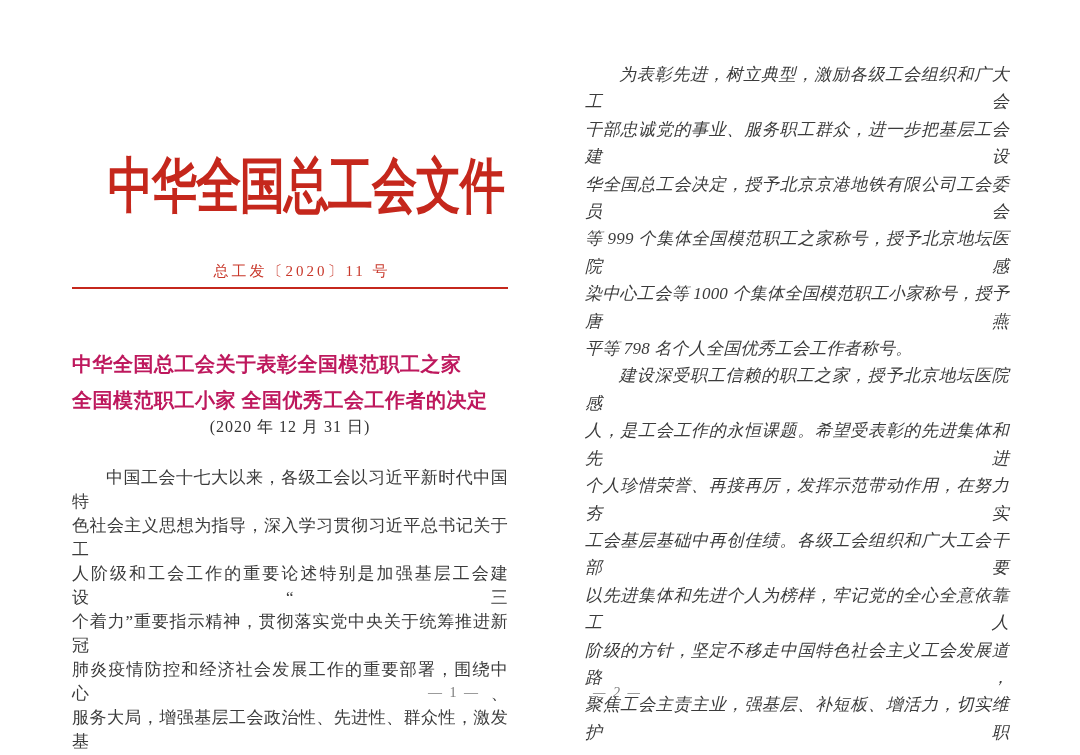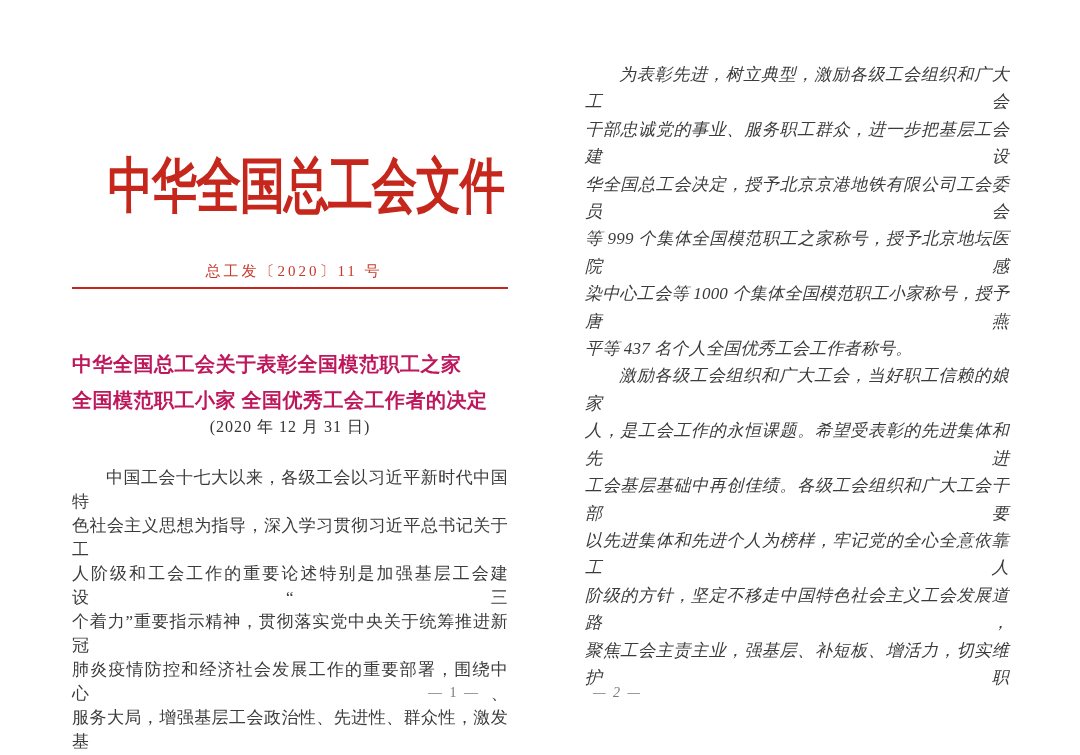--- a/index.html
+++ b/index.html
@@ -14,21 +14,21 @@
 
   
   .letterhead{
     position:absolute;top:141px;left:0;width:100%;margin:16px;
     text-align:center;font-size:45px;font-weight:bold;line-height:1;
     color:#c5271c;letter-spacing:-1px;white-space:nowrap;
   }
   .letterhead .stretch{display:inline-block;transform:scaleY(1.33);transform-origin:center top;}
 
   .doc-number{
-    position:absolute;top:262px;left:4px;width:100%;
+    position:absolute;top:262px;left:12px;width:100%;
     text-align:center;font-size:15px;color:#c8372a;letter-spacing:3px;
   }
   .red-rule{
     position:absolute;top:287px;left:0;width:100%;height:2px;
     background:#c5271c;
   }
 
   
   .doc-title{
     position:absolute;top:346px;left:0;width:100%;margin:0;
@@ -93,25 +93,26 @@
   </section>
 
   <section class="page page-2">
     <div class="body-block body-2">
       <div>
         <div class="bline first">为表彰先进，树立典型，激励各级工会组织和广大工会</div>
         <div class="bline">干部忠诚党的事业、服务职工群众，进一步把基层工会建设</div>
         <div class="bline">华全国总工会决定，授予北京京港地铁有限公司工会委员会</div>
         <div class="bline">等 999 个集体全国模范职工之家称号，授予北京地坛医院感</div>
         <div class="bline">染中心工会等 1000 个集体全国模范职工小家称号，授予唐燕</div>
-        <div class="bline last">平等 437 名个人全国优秀工会工作者称号。</div>
+        <div class="bline last">平等 798 名个人全国优秀工会工作者称号。</div>
       </div>
       <div>
-        <div class="bline first">激励各级工会组织和广大工会，当好职工信赖的娘家</div>
+        <div class="bline first">建设深受职工信赖的职工之家，授予北京地坛医院感</div>
         <div class="bline">人，是工会工作的永恒课题。希望受表彰的先进集体和先进</div>
+        <div class="bline">个人珍惜荣誉、再接再厉，发挥示范带动作用，在努力夯实</div>
         <div class="bline">工会基层基础中再创佳绩。各级工会组织和广大工会干部要</div>
         <div class="bline">以先进集体和先进个人为榜样，牢记党的全心全意依靠工人</div>
         <div class="bline">阶级的方针，坚定不移走中国特色社会主义工会发展道路，</div>
         <div class="bline">聚焦工会主责主业，强基层、补短板、增活力，切实维护职</div>
 
       </div>
 
     </div>
 
     <div class="pagenum pagenum-2">— 2 —</div>

